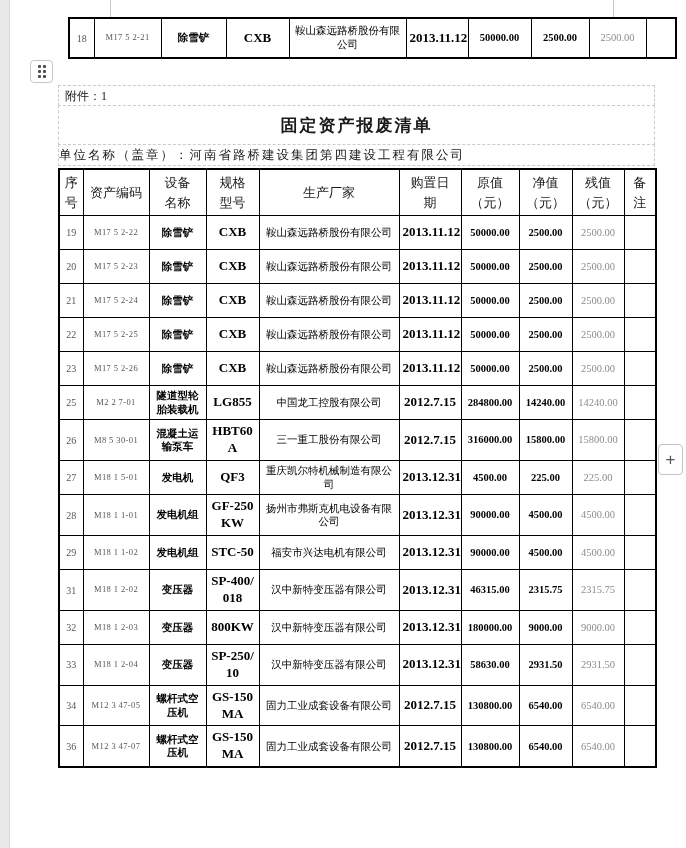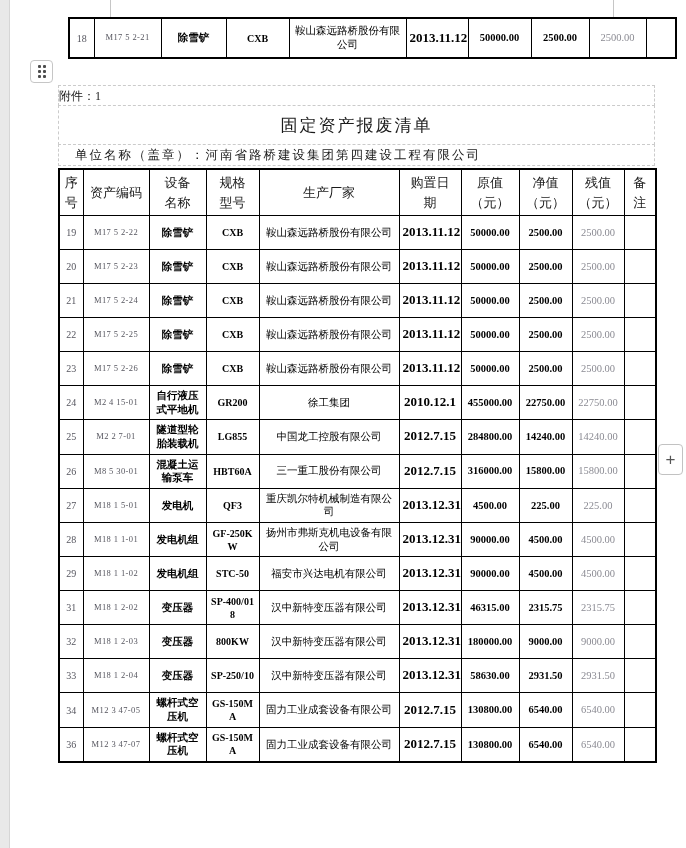--- a/index.html
+++ b/index.html
@@ -23,44 +23,44 @@
   .dots i { width: 3px; height: 3px; background: #4d4d4d; border-radius: 1px; }
 
   .add-btn { position: absolute; left: 658px; top: 444px; width: 25px; height: 31px;
              background: #fff; border: 1px solid #c2c2c2; border-radius: 4px;
              display: flex; align-items: center; justify-content: center;
              font-size: 17px; color: #555; font-family: "Liberation Sans", sans-serif; cursor: pointer; }
 
   
   .blocks { position: absolute; left: 58px; top: 86px; width: 597px; }
   .blk { border: 1px dashed #cbcbcb; margin-top: -1px; background: #fff; }
-  .blk-attach { height: 21px; line-height: 20px; font-size: 12px; }
+  .blk-attach { height: 21px; line-height: 20px; padding-left: 6px; font-size: 12px; }
   .blk-title  { height: 40px; display: flex; align-items: center; justify-content: center;
-                font-size: 17px; font-weight: normal; letter-spacing: 2px; }
-  .blk-unit   { height: 22px; line-height: 21px; padding-left: 16px; font-size: 12.5px; letter-spacing: 2px; }
+                font-size: 17px; font-weight: bold; letter-spacing: 2px; }
+  .blk-unit   { height: 22px; line-height: 21px; padding-left: 0; font-size: 12.5px; letter-spacing: 2px; }
 
   
   table { border-collapse: collapse; table-layout: fixed; background: #fff; }
   .grid-table { border: 2px solid #000; }
   .grid-table th, .grid-table td { border: 1px solid #000; text-align: center; vertical-align: middle;
                                    padding: 3px 3px; overflow: hidden; }
 
   .tbl-prev { position: absolute; left: 68px; top: 17px; width: 607px; }
   .tbl-prev td { height: 40px; }
 
   .tbl-main { position: absolute; left: 58px; top: 168px; width: 597px; }
   .tbl-main th { height: 46px; font-size: 13px; font-weight: normal; white-space: pre-line; line-height: 1.5; }
   .tbl-main th.h-code { font-size: 13px; }
   .tbl-main td { height: 34px; }
 
   td { line-height: 1.3; }
   .c-no   { font-size: 10px;  color: #55555e; }
   .c-code { font-size: 8.5px; color: #55555e; letter-spacing: 0.4px; }
   .c-name { font-size: 10.5px; font-weight: bold; color: #000; }
-  .c-spec { font-size: 10px;  font-weight: bold; color: #000; word-break: break-all; }
+  .c-spec { font-size: 13px;  font-weight: bold; color: #000; word-break: break-all; }
   .c-maker{ font-size: 10.5px; font-weight: normal; color: #000; }
   .c-date { font-size: 13px; font-weight: bold; color: #000; }
   .c-val  { font-size: 10.5px; font-weight: bold; color: #000; }
   .c-res  { font-size: 10.5px; color: #8b8b93; }
   .c-note { font-size: 10px; }
 </style>
 </head>
 <body>
 
 <div class="canvas">
@@ -207,32 +207,20 @@
     <td class="c-name">除雪铲</td>
     <td class="c-spec">CXB</td>
     <td class="c-maker">鞍山森远路桥股份有限公司</td>
     <td class="c-date">2013.11.12</td>
     <td class="c-val">50000.00</td>
     <td class="c-val">2500.00</td>
     <td class="c-res">2500.00</td>
     <td class="c-note"></td>
   </tr>
         <tr>
-    <td class="c-no">24</td>
-    <td class="c-code">M2 4 15-01</td>
-    <td class="c-name">自行液压式平地机</td>
-    <td class="c-spec">GR200</td>
-    <td class="c-maker">徐工集团</td>
-    <td class="c-date">2010.12.1</td>
-    <td class="c-val">455000.00</td>
-    <td class="c-val">22750.00</td>
-    <td class="c-res">22750.00</td>
-    <td class="c-note"></td>
-  </tr>
-        <tr>
     <td class="c-no">25</td>
     <td class="c-code">M2 2 7-01</td>
     <td class="c-name">隧道型轮胎装载机</td>
     <td class="c-spec">LG855</td>
     <td class="c-maker">中国龙工控股有限公司</td>
     <td class="c-date">2012.7.15</td>
     <td class="c-val">284800.00</td>
     <td class="c-val">14240.00</td>
     <td class="c-res">14240.00</td>
     <td class="c-note"></td>

